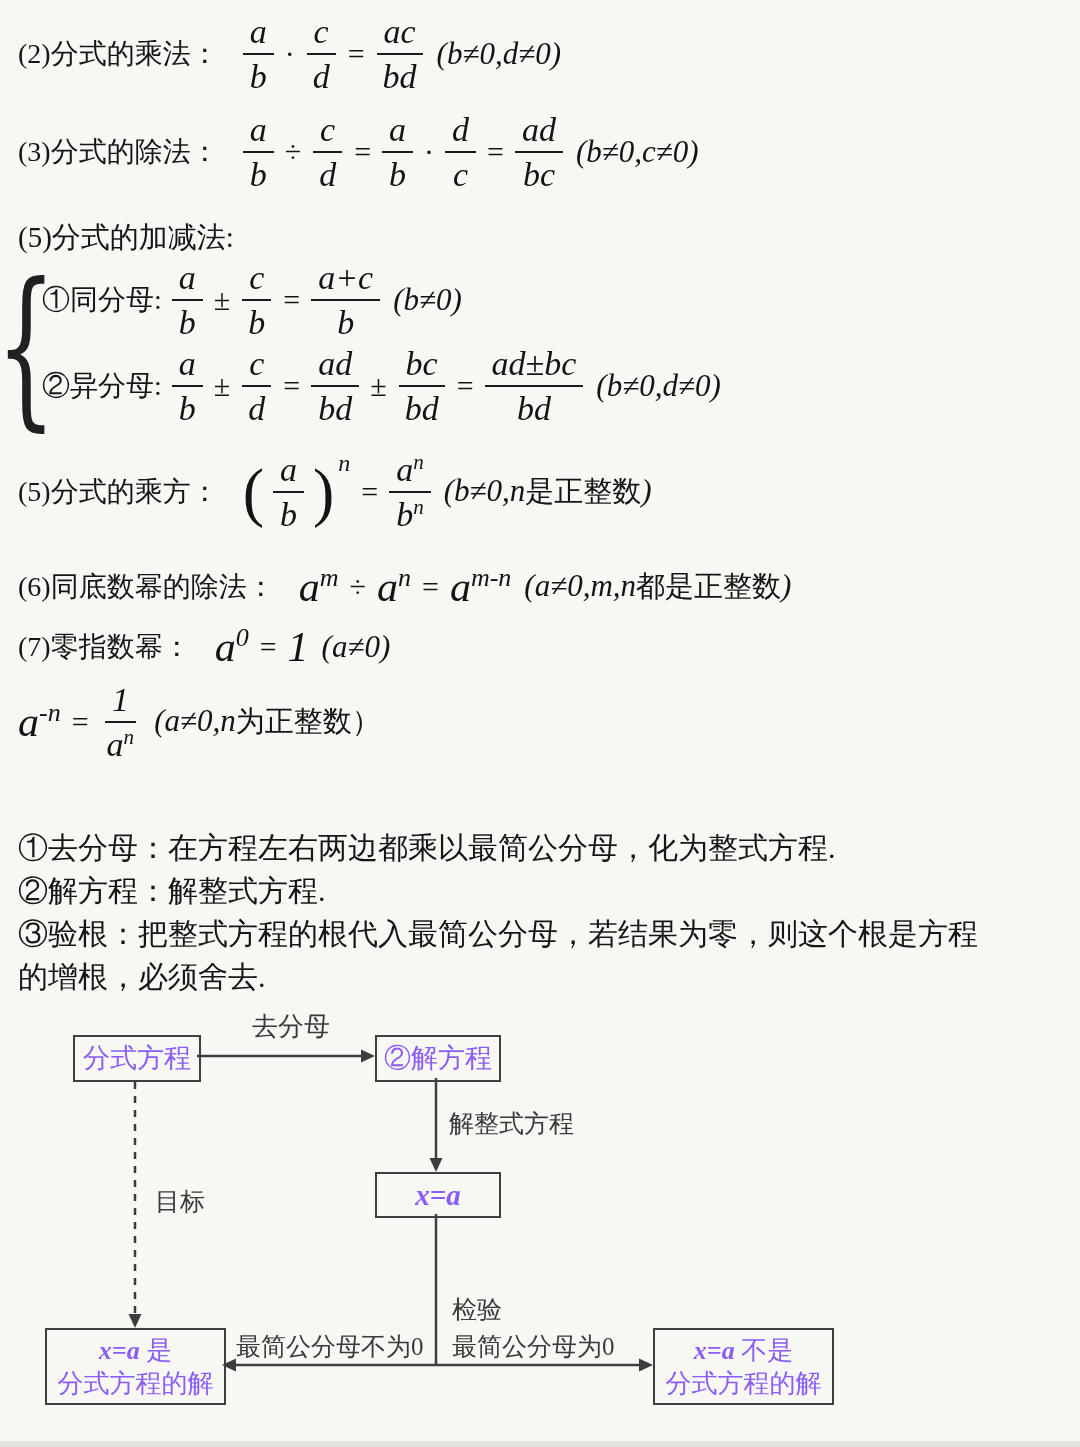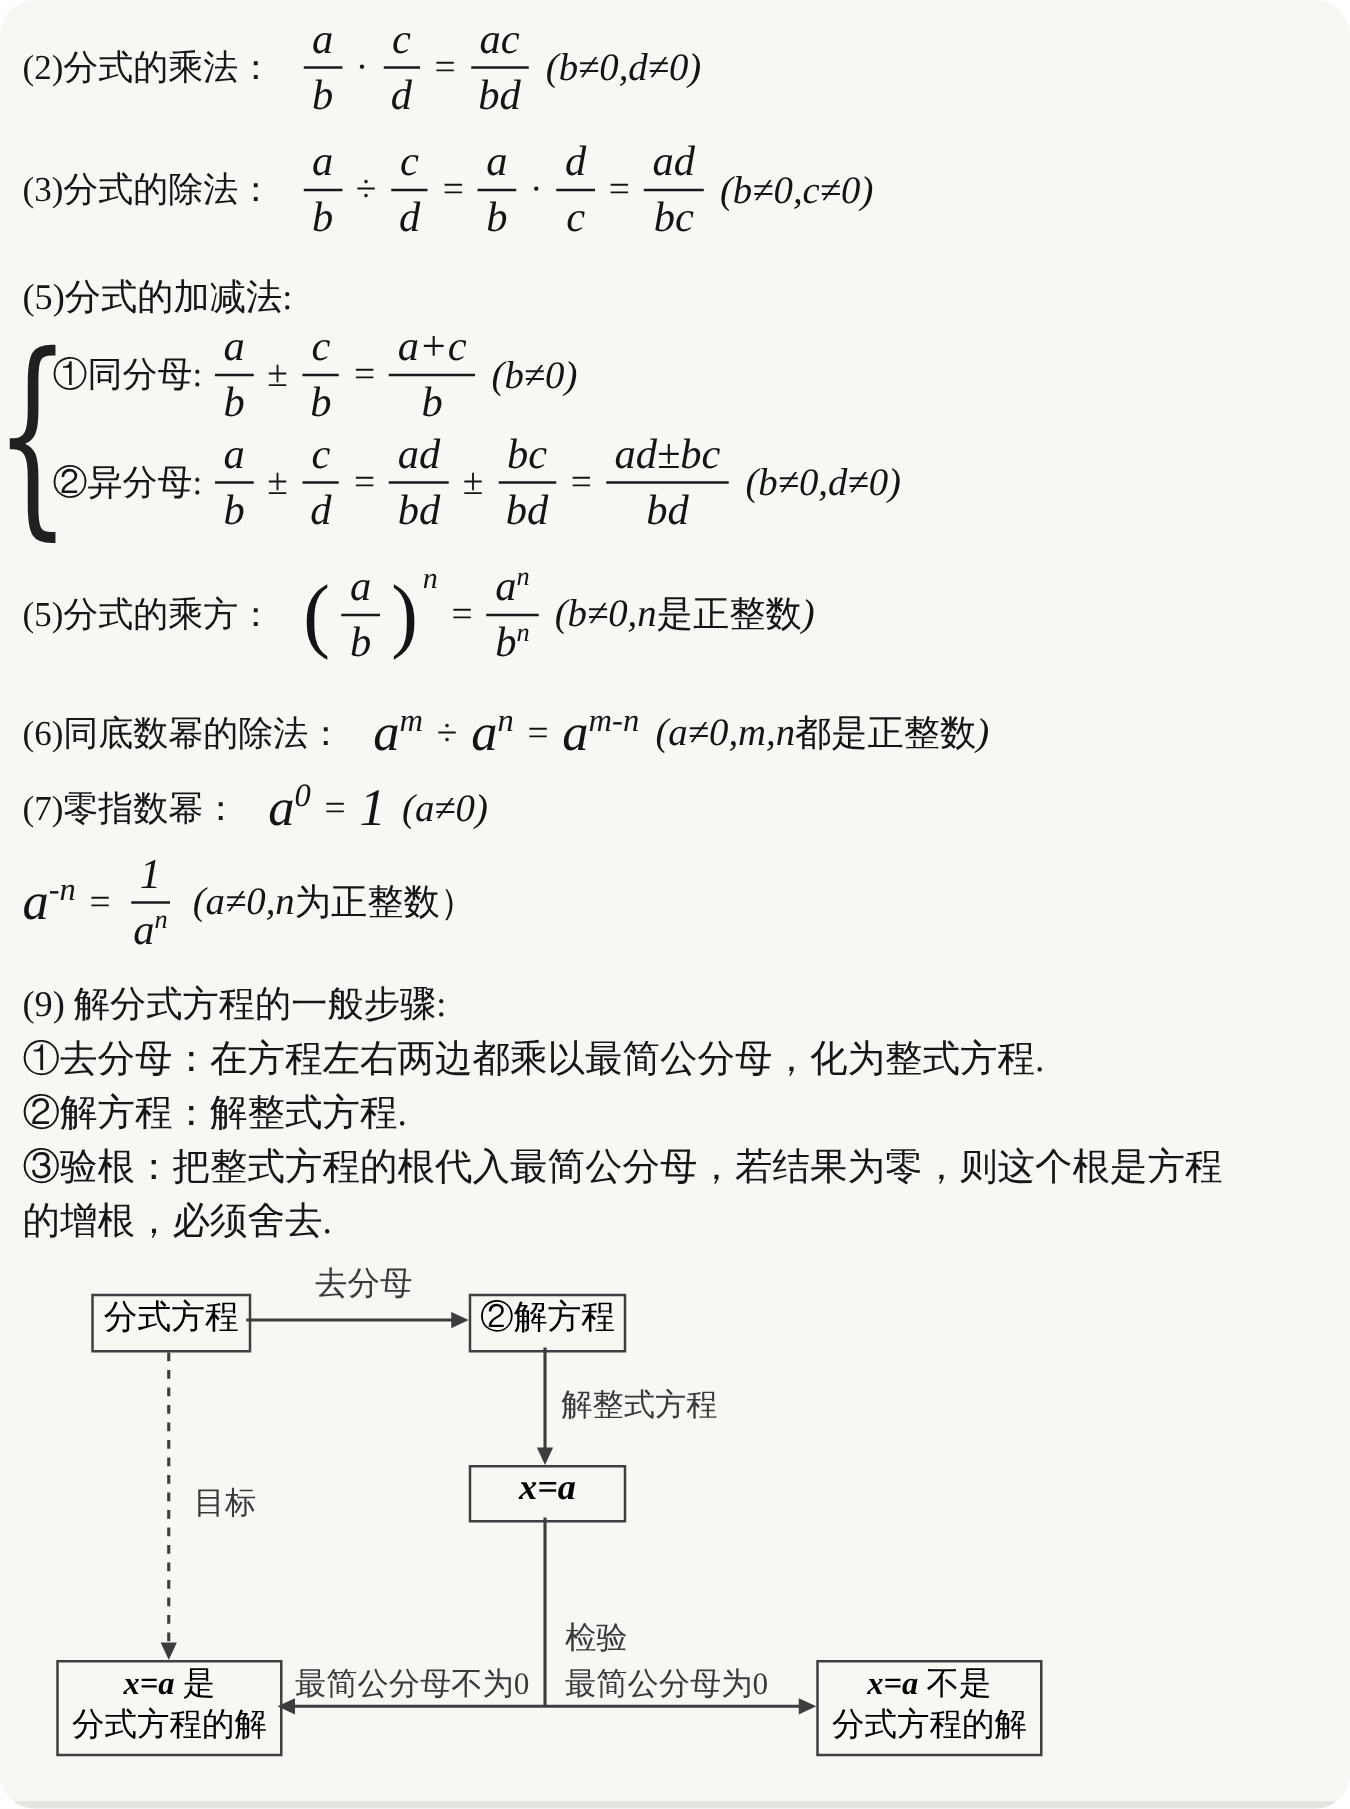--- a/index.html
+++ b/index.html
@@ -1,18 +1,18 @@
 <!DOCTYPE html>
 <html><head>
 <meta charset="utf-8">
 <style>
   html,body{margin:0;padding:0;}
   body{background:#ffffff;}
   .sheet{position:relative;width:1080px;height:1447px;background:#f7f7f4;overflow:hidden;
-         font-family:"Liberation Serif","DejaVu Serif",serif;color:#1c1c1c;border-radius:28px;}
+         font-family:"Liberation Serif","DejaVu Serif",serif;color:#1c1c1c;}
   .row{position:absolute;left:18px;display:flex;align-items:center;gap:24px;white-space:nowrap;}
   .row.tight{gap:10px;}
   .rlabel{font-size:28px;color:#161616;}
   .plain{position:absolute;left:18px;font-size:29px;color:#161616;}
   
   .mrow{display:inline-flex;align-items:center;gap:9px;color:#141414;}
   .frac{display:inline-flex;flex-direction:column;align-items:center;line-height:1;}
   .num,.den{font-style:italic;font-size:34px;line-height:1.15;padding:2px 7px;}
   .num{border-bottom:2.4px solid #1a1a1a;}
   sup{font-size:0.62em;font-style:italic;line-height:0;}
@@ -23,21 +23,21 @@
   .cond{display:inline-flex;align-items:baseline;margin-left:4px;}
   .cond .lat{font-style:italic;font-size:31px;}
   .cond .cjk{font-style:normal;font-size:29px;}
   .brace{position:absolute;left:-4px;top:248px;font-size:172px;line-height:198px;
          transform:scaleX(.55);transform-origin:0 50%;font-family:"DejaVu Serif",serif;color:#202020;}
   .steps{position:absolute;left:18px;top:826px;font-size:30px;line-height:43px;color:#161616;}
   
   .flow{position:absolute;left:0;top:1005px;width:1080px;height:412px;color:#3a3a3a;}
   .flow svg{position:absolute;left:0;top:0;}
   .fnode{position:absolute;border:2.5px solid #3f3f3f;display:flex;flex-direction:column;
-         align-items:center;justify-content:flex-start;font-size:27px;color:#000000;background:transparent;}
+         align-items:center;justify-content:center;font-size:27px;color:#8b5cf6;background:transparent;}
   .fnode i{font-style:italic;font-weight:600;font-family:"Liberation Serif",serif;}
   .fline{line-height:33px;white-space:nowrap;}
   .flabel{position:absolute;font-size:25px;color:#3a3a3a;white-space:nowrap;}
   .scan-edge{position:absolute;left:0;bottom:0;width:100%;height:6px;background:#e4e4e1;}
 </style>
 </head>
 <body>
 
 <div class="sheet">
 
@@ -276,21 +276,20 @@
           <span class="lat">n</span>
           <span class="cjk">为</span>
           <span class="cjk">正</span>
           <span class="cjk">整</span>
           <span class="cjk">数</span>
           <span class="cjk">）</span>
         </span>
       </span>
   </div>
 
-  <div class="plain" style="top:784px">(9)  解分式方程的一般步骤:</div>
 
   <div class="steps">
     <div class="step">①去分母：在方程左右两边都乘以最简公分母，化为整式方程.</div>
     <div class="step">②解方程：解整式方程.</div>
     <div class="step">③验根：把整式方程的根代入最简公分母，若结果为零，则这个根是方程</div>
     <div class="step">的增根，必须舍去.</div>
   </div>
 
   <div class="flow">
     <svg width="1080" height="412">

